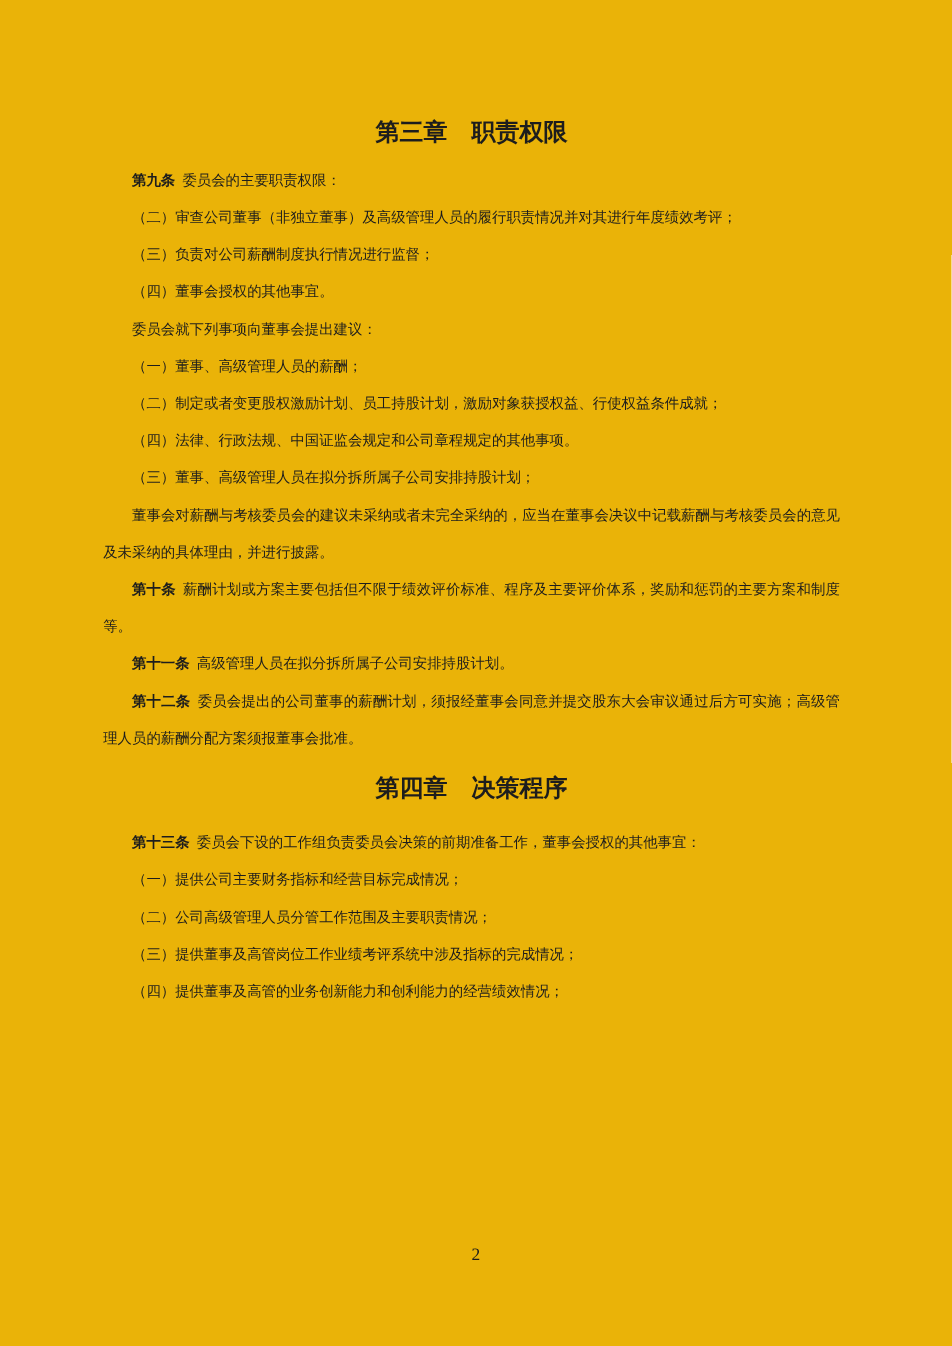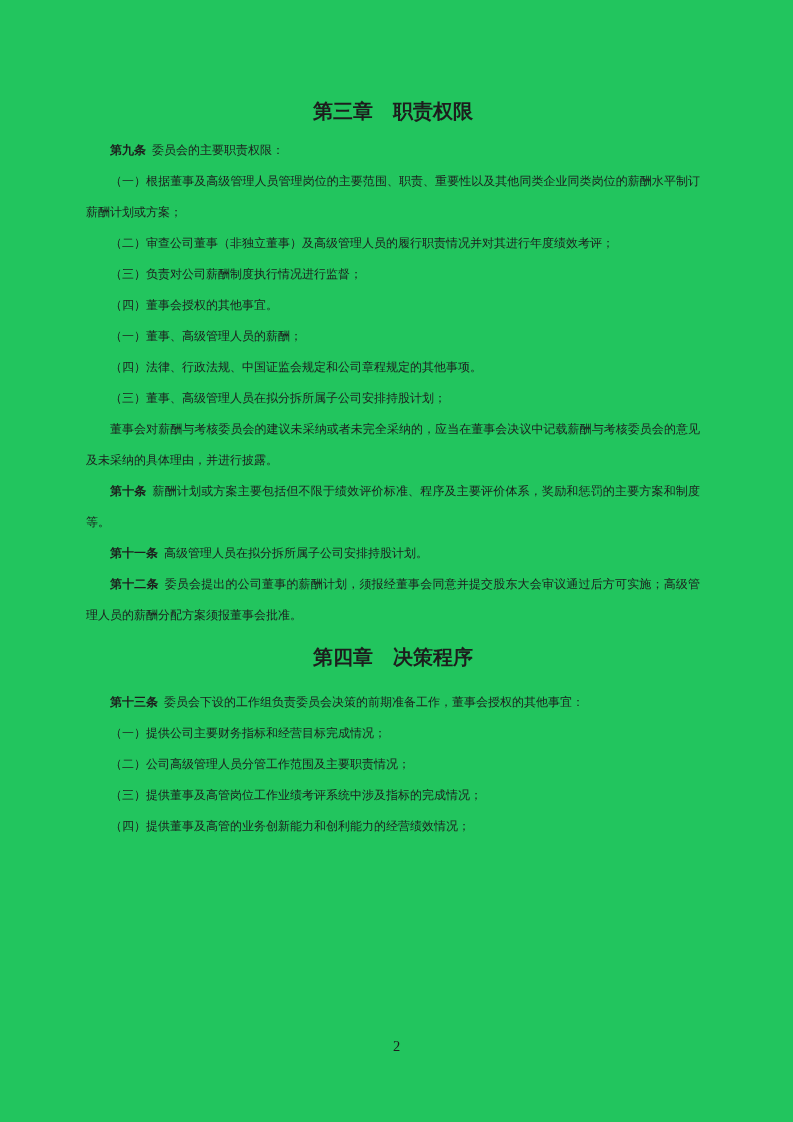--- a/index.html
+++ b/index.html
@@ -4,21 +4,21 @@
 <style>
   html, body {
     margin: 0;
     padding: 0;
     background: #ffffff;
   }
   .page {
     position: relative;
     width: 793px;
     height: 1122px;
-    background: #22c55e;
+    background: #eab308;
     font-family: "Liberation Serif", "DejaVu Serif", serif;
     color: #1d1d1d;
     overflow: hidden;
   }
   .content {
     position: absolute;
     left: 86px;
     top: 96px;
     width: 614px;
   }
@@ -58,27 +58,28 @@
 </head>
 <body>
 
 <div class="page">
   <div class="content">
 
     <h1 class="chapter c3">第三章　职责权限</h1>
 
     <p class="para"><b class="lead">第九条</b><span>委员会的主要职责权限：</span></p>
 
-    <p class="para">（一）根据董事及高级管理人员管理岗位的主要范围、职责、重要性以及其他同类企业同类岗位的薪酬水平制订薪酬计划或方案；</p>
     <p class="para">（二）审查公司董事（非独立董事）及高级管理人员的履行职责情况并对其进行年度绩效考评；</p>
     <p class="para">（三）负责对公司薪酬制度执行情况进行监督；</p>
     <p class="para">（四）董事会授权的其他事宜。</p>
 
+    <p class="para">委员会就下列事项向董事会提出建议：</p>
 
     <p class="para">（一）董事、高级管理人员的薪酬；</p>
+    <p class="para">（二）制定或者变更股权激励计划、员工持股计划，激励对象获授权益、行使权益条件成就；</p>
     <p class="para">（四）法律、行政法规、中国证监会规定和公司章程规定的其他事项。</p>
     <p class="para">（三）董事、高级管理人员在拟分拆所属子公司安排持股计划；</p>
 
     <p class="para">董事会对薪酬与考核委员会的建议未采纳或者未完全采纳的，应当在董事会决议中记载薪酬与考核委员会的意见及未采纳的具体理由，并进行披露。</p>
 
     <p class="para"><b class="lead">第十条</b><span>薪酬计划或方案主要包括但不限于绩效评价标准、程序及主要评价体系，奖励和惩罚的主要方案和制度等。</span></p>
 
     <p class="para"><b class="lead">第十一条</b><span>高级管理人员在拟分拆所属子公司安排持股计划。</span></p>
 
     <p class="para"><b class="lead">第十二条</b><span>委员会提出的公司董事的薪酬计划，须报经董事会同意并提交股东大会审议通过后方可实施；高级管理人员的薪酬分配方案须报董事会批准。</span></p>

